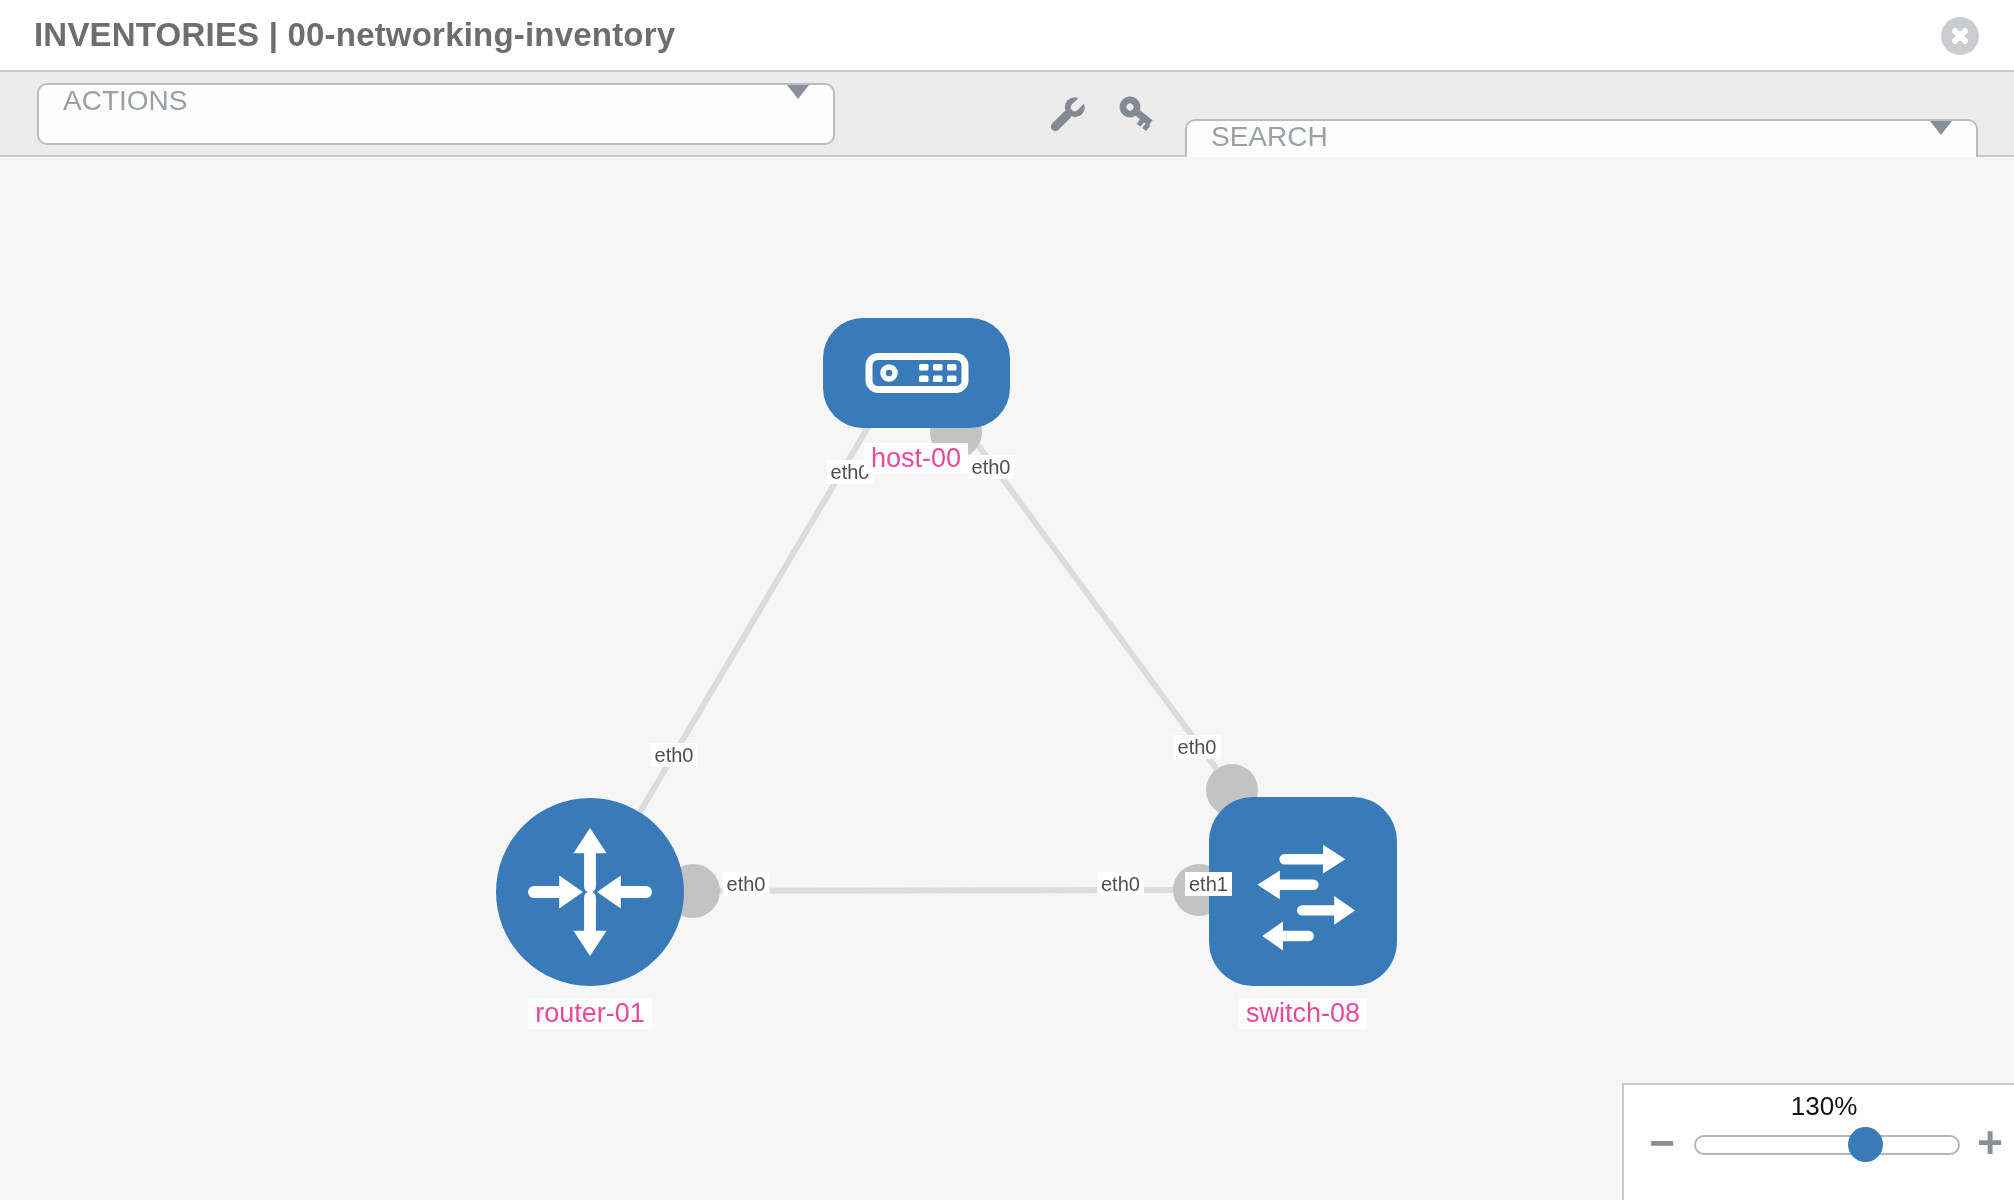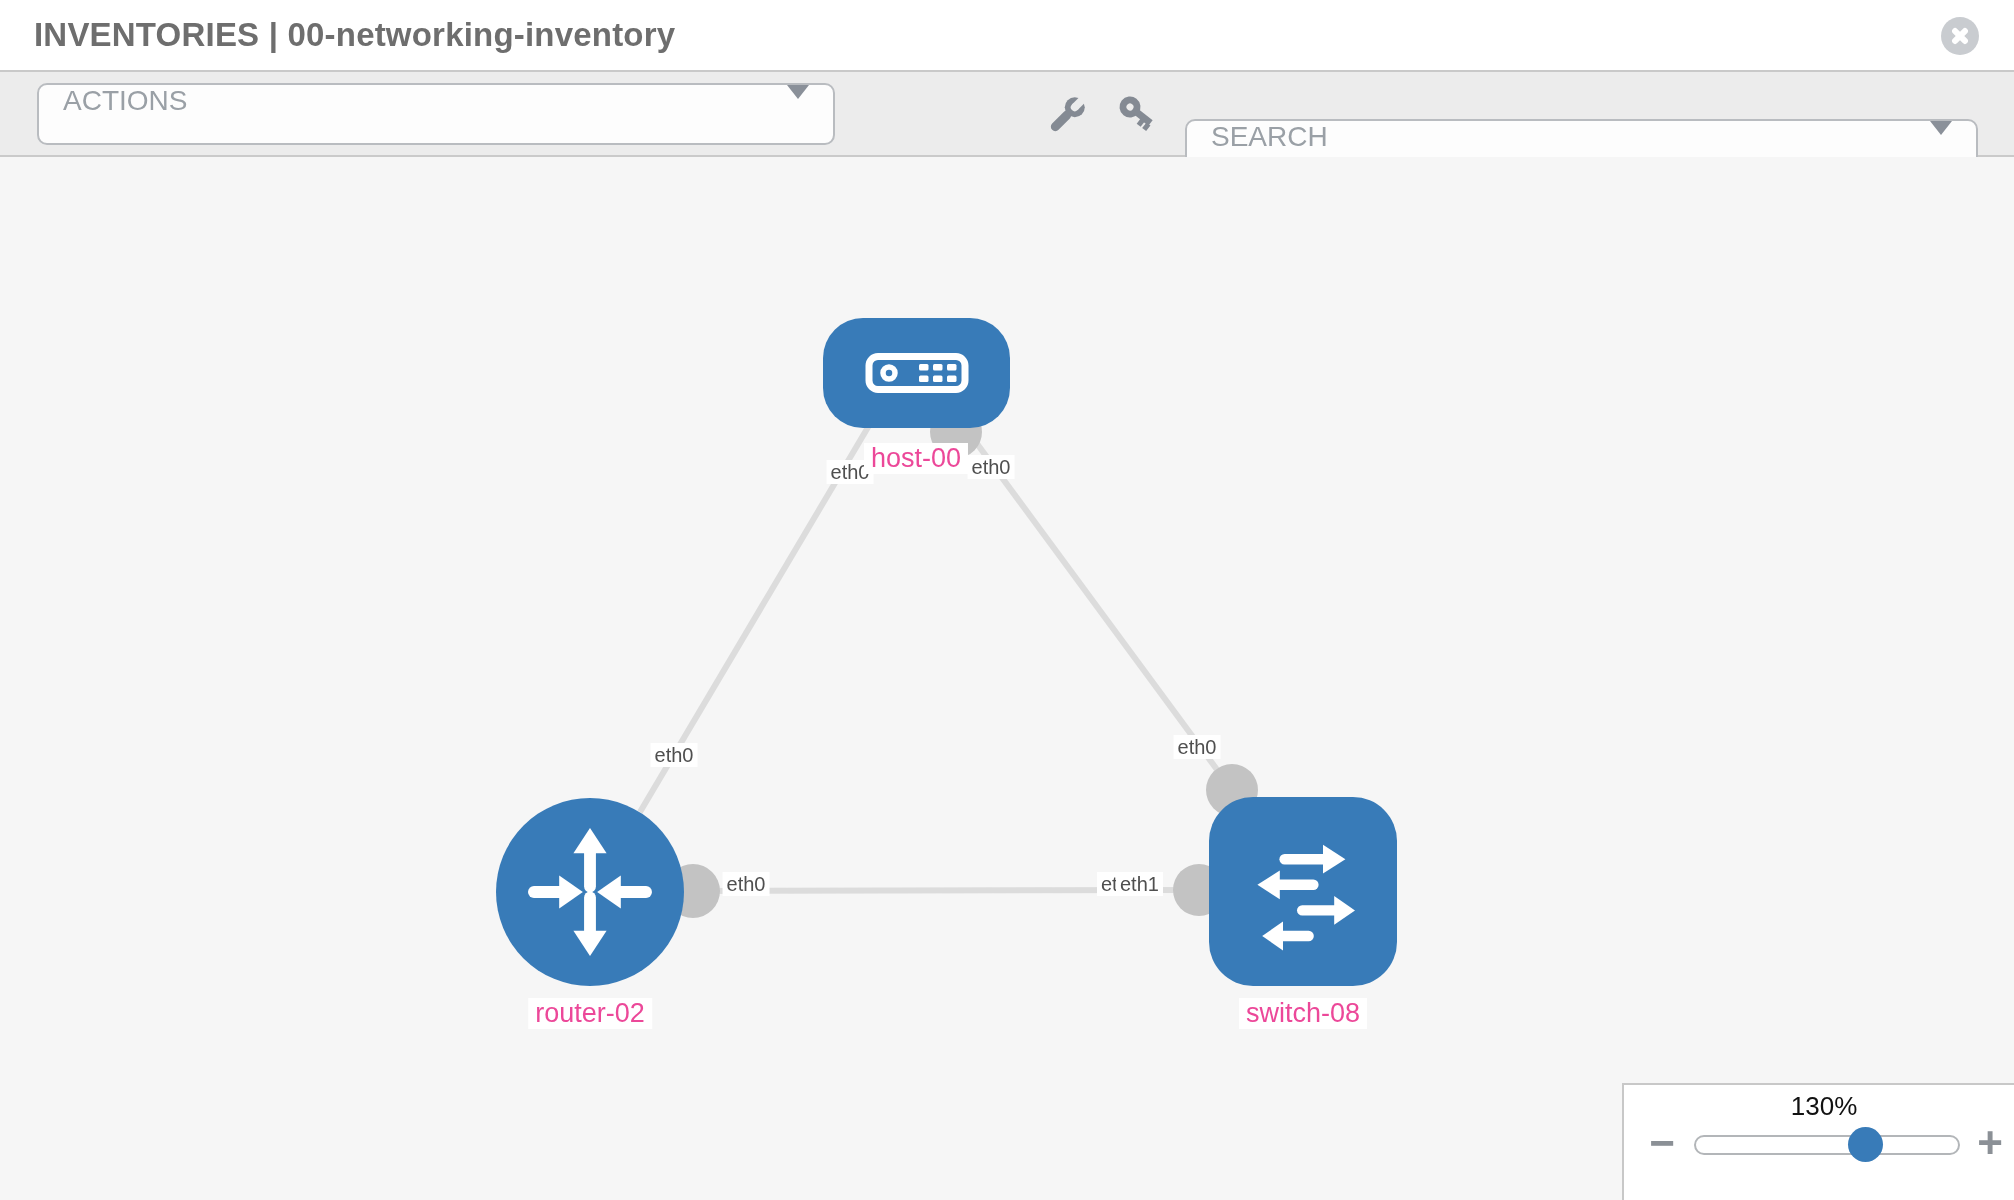--- a/index.html
+++ b/index.html
@@ -151,24 +151,24 @@
       </g>
     </svg>
   </div>
 
   <div class="elabel ctr" style="left:850px;top:303px">eth0</div>
   <div class="elabel ctr" style="left:991px;top:298px">eth0</div>
   <div class="elabel ctr" style="left:674px;top:586px">eth0</div>
   <div class="elabel ctr" style="left:1197px;top:578px">eth0</div>
   <div class="elabel ctr" style="left:746px;top:715px">eth0</div>
   <div class="elabel" style="left:1097px;top:715px">eth0</div>
-  <div class="elabel" style="left:1116px;top:715px">eth1</div>
+  <div class="elabel" style="left:1185px;top:715px">eth1</div>
 
   <div class="nlabel" style="left:916px;top:286px">host-00</div>
-  <div class="nlabel" style="left:590px;top:841px">router-02</div>
+  <div class="nlabel" style="left:590px;top:841px">router-01</div>
   <div class="nlabel" style="left:1303px;top:841px">switch-08</div>
 
   <div class="zoom-panel">
     <div class="zoom-level">130%</div>
     <div class="zoom-btn zbtn-minus">−</div>
     <div class="zoom-track"></div>
     <div class="zoom-thumb"></div>
     <div class="zoom-btn zbtn-plus">+</div>
   </div>
 

